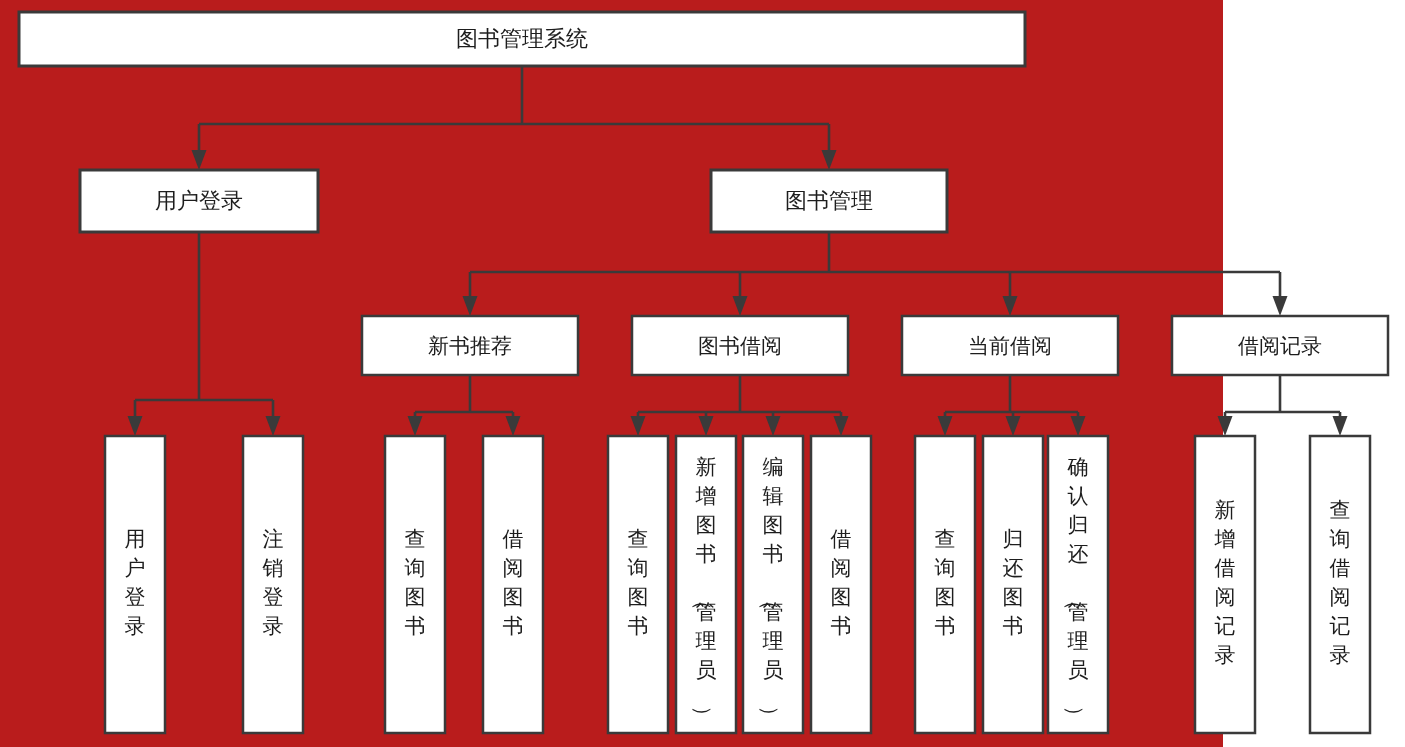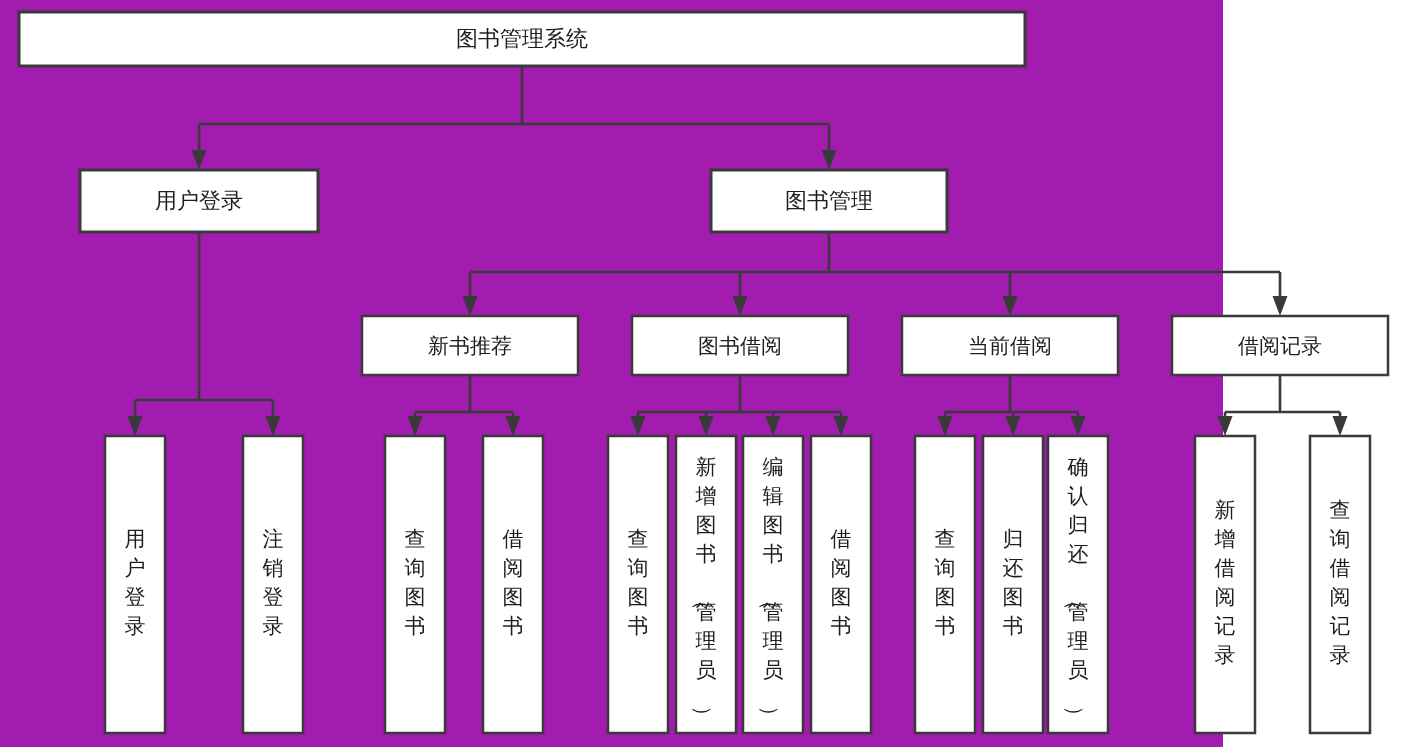--- a/index.html
+++ b/index.html
@@ -11,21 +11,21 @@
   body {
     width: 1405px;
     height: 747px;
     overflow: hidden;
     font-family: "DejaVu Sans", "Liberation Sans", sans-serif;
   }
   #diagram-root {
     position: relative;
     width: 1223px;
     height: 747px;
-    background: #a21caf;
+    background: #b91c1c;
   }
   svg#flowchart {
     display: block;
     width: 1405px;
     height: 747px;
   }
   .node-box {
     fill: #ffffff;
     stroke: #3a3a3a;
     stroke-width: 3;

